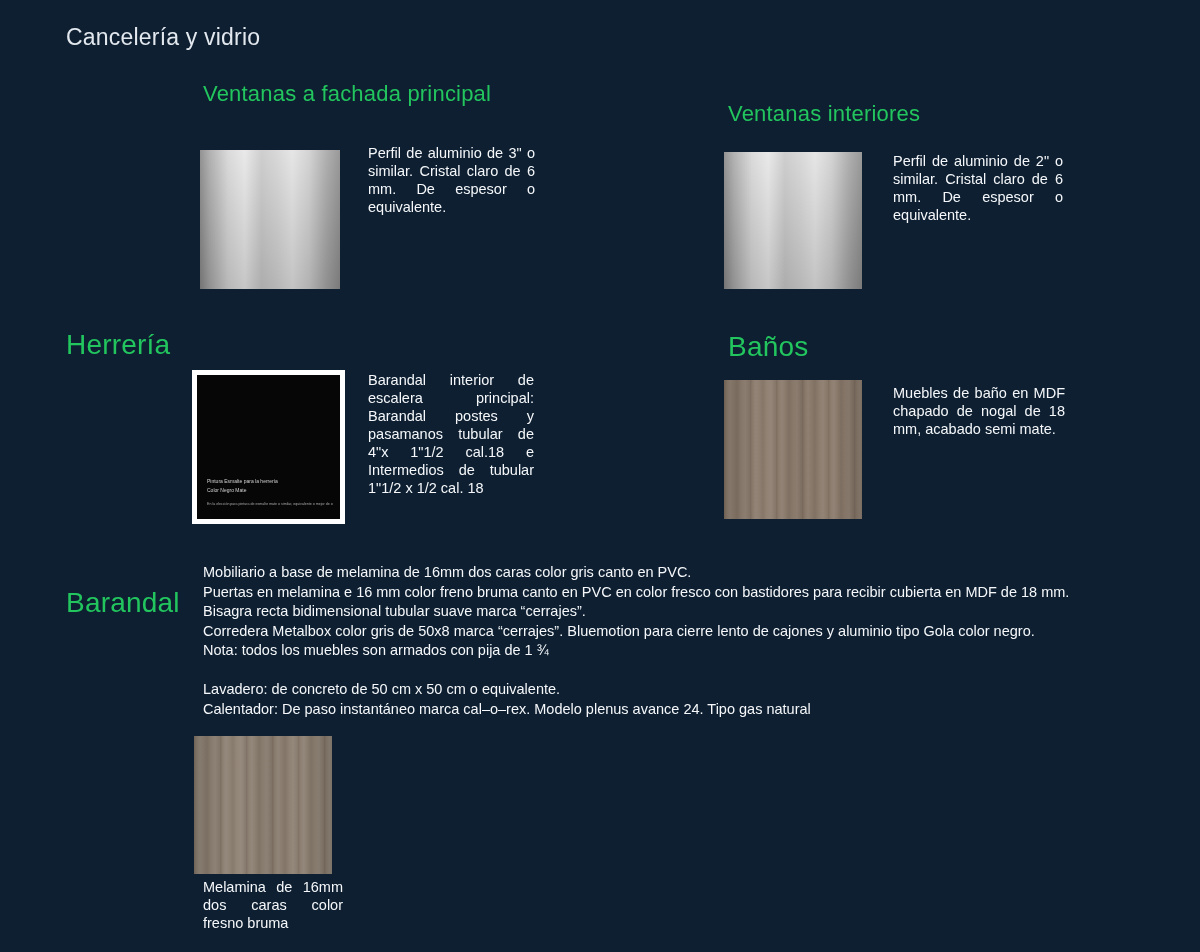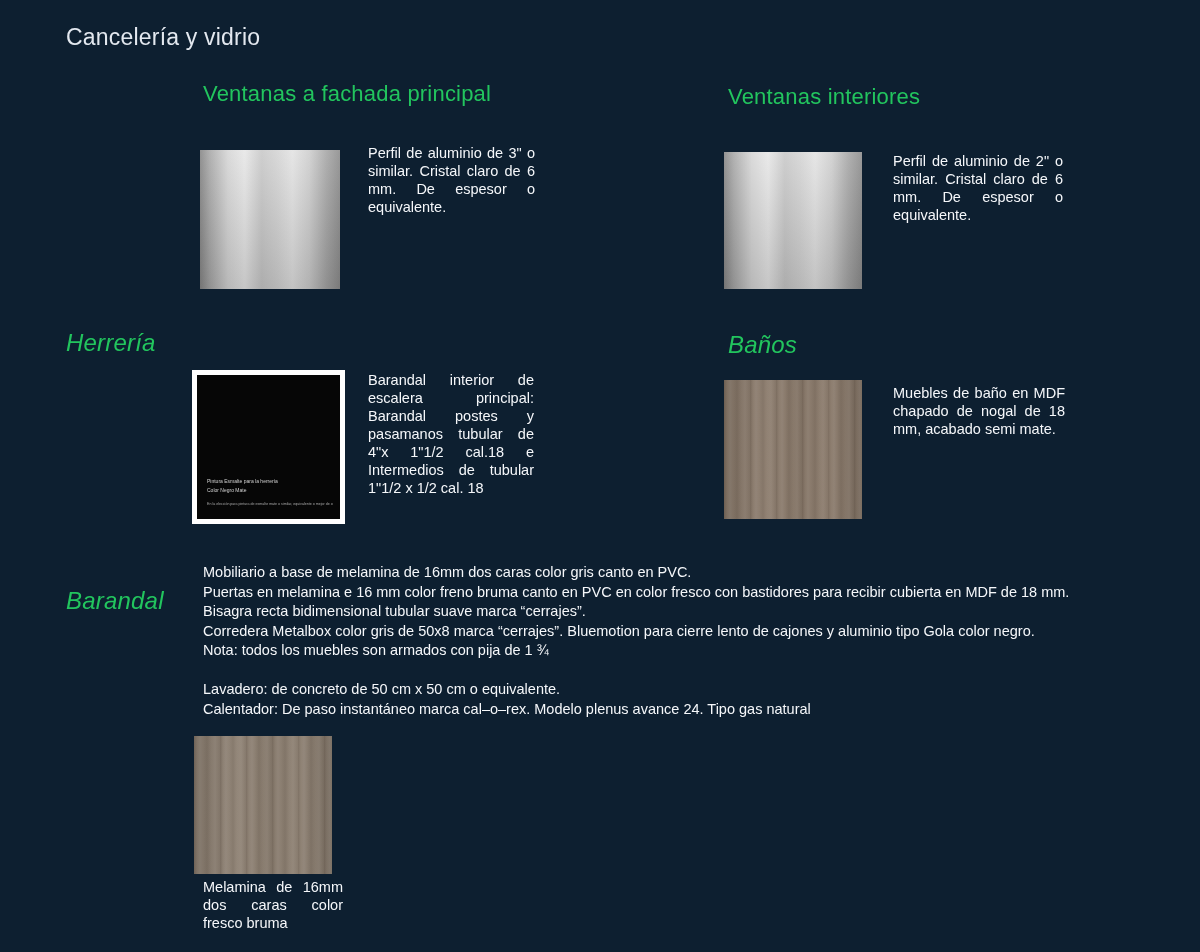--- a/index.html
+++ b/index.html
@@ -19,21 +19,21 @@
     font-weight: normal;
     letter-spacing: 0.2px;
   }
   .h2 {
     position: absolute;
     color: #22c55e;
     font-size: 22px;
     font-weight: normal;
     letter-spacing: 0.2px;
   }
-  .h2-side { font-size: 24px; font-style: italic; }
+  .h2-side { font-size: 28px; }
   .desc {
     position: absolute;
     color: #f5f7fa;
     font-size: 14.5px;
     line-height: 18px;
     text-align: justify;
     text-align-last: left;
   }
   .swatch { position: absolute; }
   .alu {
@@ -117,21 +117,21 @@
 <body>
 
 <div class="page">
 
   <div class="h1" style="left:66px; top:24px;">Cancelería y vidrio</div>
 
   <div class="h2" style="left:203px; top:81px;">Ventanas a fachada principal</div>
   <div class="swatch alu" style="left:200px; top:150px; width:140px; height:139px;"></div>
   <div class="desc" style="left:368px; top:144px; width:167px;">Perfil de aluminio de 3" o similar. Cristal claro de 6 mm. De espesor o equivalente.</div>
 
-  <div class="h2" style="left:728px; top:84px;text-align:right;">Ventanas interiores</div>
+  <div class="h2" style="left:728px; top:101px;text-align:right;">Ventanas interiores</div>
   <div class="swatch alu" style="left:724px; top:152px; width:138px; height:137px;"></div>
   <div class="desc" style="left:893px; top:152px; width:170px;">Perfil de aluminio de 2" o similar. Cristal claro de 6 mm. De espesor o equivalente.</div>
 
   <div class="h2 h2-side" style="left:66px; top:329px;">Herrería</div>
   <div class="black-frame" style="left:192px; top:370px; width:153px; height:154px;">
     <div class="black-inner">
       <div class="black-label">
         <div>Pintura Esmalte para la herrería</div>
         <div>Color Negro Mate</div>
       </div>
@@ -149,15 +149,15 @@
     <div class="mline">Mobiliario a base de melamina de 16mm dos caras color gris canto en PVC.</div>
     <div class="mline">Puertas en melamina e 16 mm color freno bruma canto en PVC en color fresco con bastidores para recibir cubierta en MDF de 18 mm.</div>
     <div class="mline">Bisagra recta bidimensional tubular suave marca “cerrajes”.</div>
     <div class="mline">Corredera Metalbox color gris de 50x8 marca “cerrajes”. Bluemotion para cierre lento de cajones y aluminio tipo Gola color negro.</div>
     <div class="mline">Nota: todos los muebles son armados con pija de 1 ¾</div>
     <div class="mline"></div>
     <div class="mline">Lavadero: de concreto de 50 cm x 50 cm o equivalente.</div>
     <div class="mline">Calentador: De paso instantáneo marca cal–o–rex. Modelo plenus avance 24. Tipo gas natural</div>
   </div>
   <div class="swatch wood wood-fresno" style="left:194px; top:736px; width:138px; height:138px;"></div>
-  <div class="caption">Melamina de 16mm dos caras color fresco bruma</div>
+  <div class="caption">Melamina de 16mm dos caras color fresno bruma</div>
 
 </div>
 
 </body></html>

